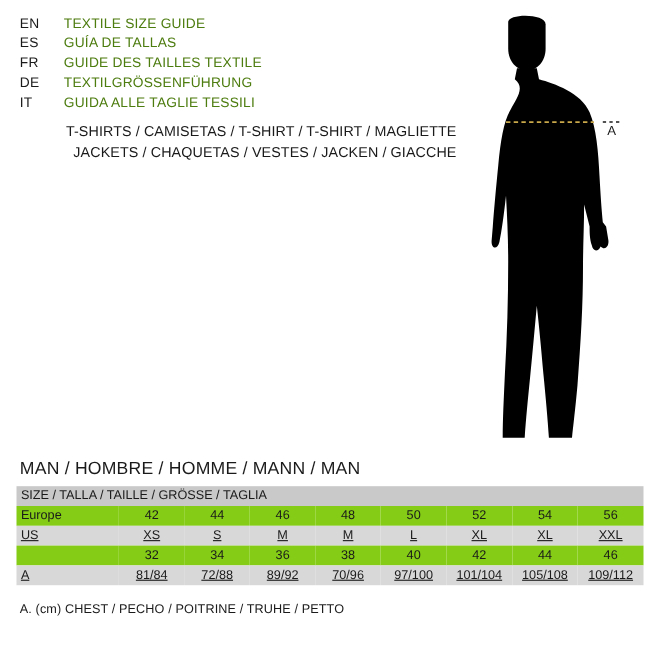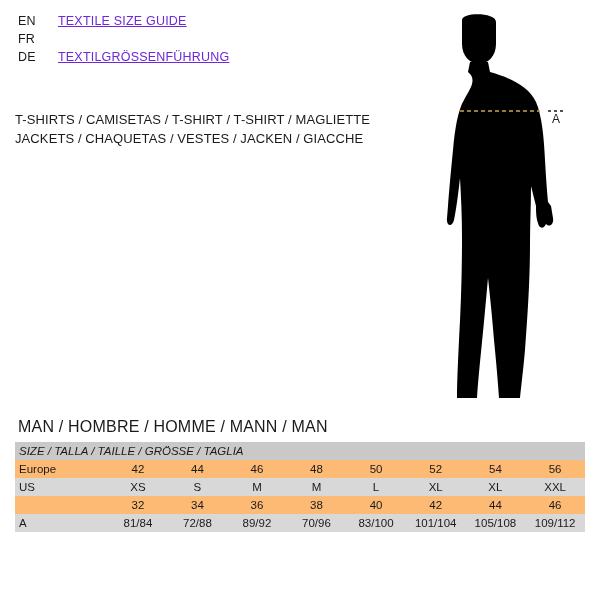--- a/index.html
+++ b/index.html
@@ -34,31 +34,31 @@
     height: 18px;
     font-size: 12.5px;
     letter-spacing: 0.2px;
   }
   .lang-code {
     width: 40px;
     flex: 0 0 40px;
     color: #1a1a1a;
   }
   .lang-text {
-    color: #6d28d9;
-    white-space: nowrap;
-    text-decoration: underline;
+    color: #4d7c0f;
+    white-space: nowrap;
   }
 
   
   .category-block {
     position: absolute;
     left: 15px;
     top: 110px;
     width: 400px;
+    text-align: right;
   }
   .category-line {
     font-size: 13px;
     line-height: 19px;
     white-space: nowrap;
     letter-spacing: 0.1px;
   }
 
   
   .figure-area {
@@ -102,27 +102,27 @@
   table.size-table td {
     padding: 0;
     height: 18px;
     vertical-align: middle;
     color: #1a1a1a;
   }
   .row-head td {
     background: #c9c9c9;
     font-size: 11.5px;
     height: 17px;
-    font-style: italic;
   }
   .row-light td {
-    background: #fdba74;
+    background: #84cc16;
   }
   .row-mid td {
     background: #d8d8d8;
+    text-decoration: underline;
   }
   .col-label {
     width: 90px;
     padding-left: 4px !important;
     text-align: left;
   }
   .cell {
     text-align: center;
     width: 60px;
   }
@@ -140,25 +140,34 @@
 <body>
 
 <div class="page">
 
   <div class="lang-block">
     <div class="lang-row">
       <span class="lang-code">EN</span>
       <span class="lang-text">TEXTILE SIZE GUIDE</span>
     </div>
     <div class="lang-row">
+      <span class="lang-code">ES</span>
+      <span class="lang-text">GUÍA DE TALLAS</span>
+    </div>
+    <div class="lang-row">
       <span class="lang-code">FR</span>
+      <span class="lang-text">GUIDE DES TAILLES TEXTILE</span>
     </div>
     <div class="lang-row">
       <span class="lang-code">DE</span>
       <span class="lang-text">TEXTILGRÖSSENFÜHRUNG</span>
+    </div>
+    <div class="lang-row">
+      <span class="lang-code">IT</span>
+      <span class="lang-text">GUIDA ALLE TAGLIE TESSILI</span>
     </div>
   </div>
 
   <div class="category-block">
     <div class="category-line">T-SHIRTS / CAMISETAS / T-SHIRT / T-SHIRT / MAGLIETTE</div>
     <div class="category-line">JACKETS / CHAQUETAS / VESTES / JACKEN / GIACCHE</div>
   </div>
 
   <div class="figure-area">
     <svg class="figure-svg" width="200" height="400" viewBox="0 0 200 400">
@@ -245,22 +254,23 @@
         <td class="cell">42</td>
         <td class="cell">44</td>
         <td class="cell">46</td>
       </tr>
       <tr class="row-mid">
         <td class="col-label">A</td>
         <td class="cell">81/84</td>
         <td class="cell">72/88</td>
         <td class="cell">89/92</td>
         <td class="cell">70/96</td>
-        <td class="cell">83/100</td>
+        <td class="cell">97/100</td>
         <td class="cell">101/104</td>
         <td class="cell">105/108</td>
         <td class="cell">109/112</td>
       </tr>
     </tbody>
   </table>
 
+  <div class="footnote">A. (cm) CHEST / PECHO / POITRINE / TRUHE / PETTO</div>
 
 </div>
 
 </body></html>

